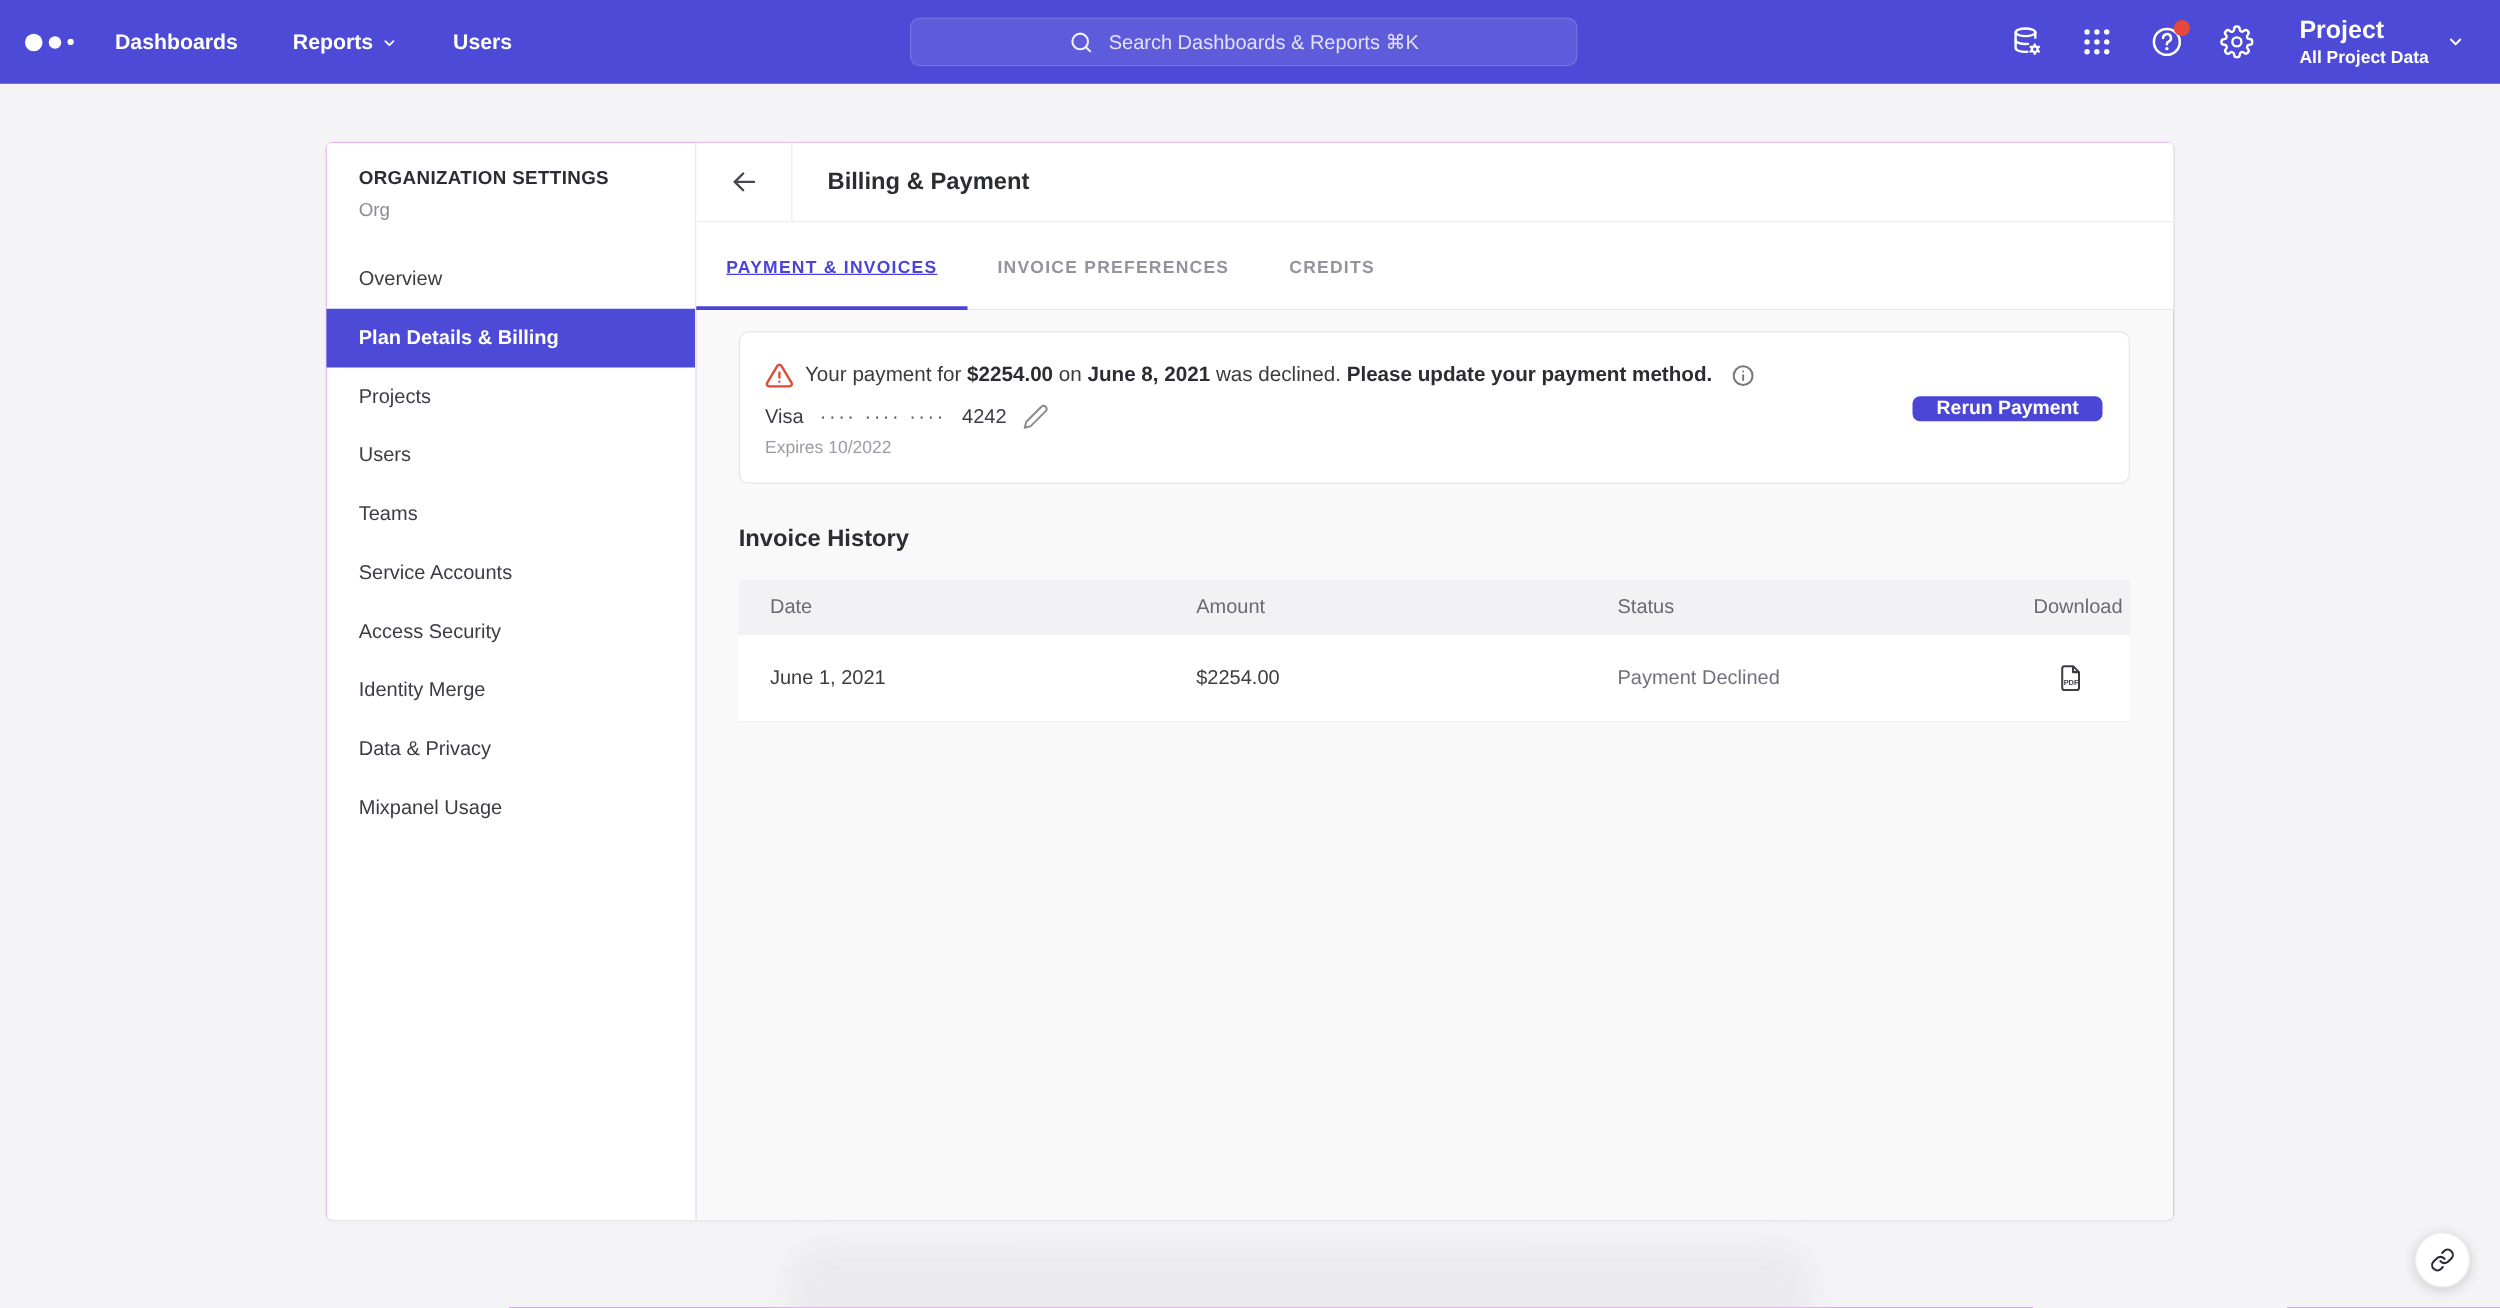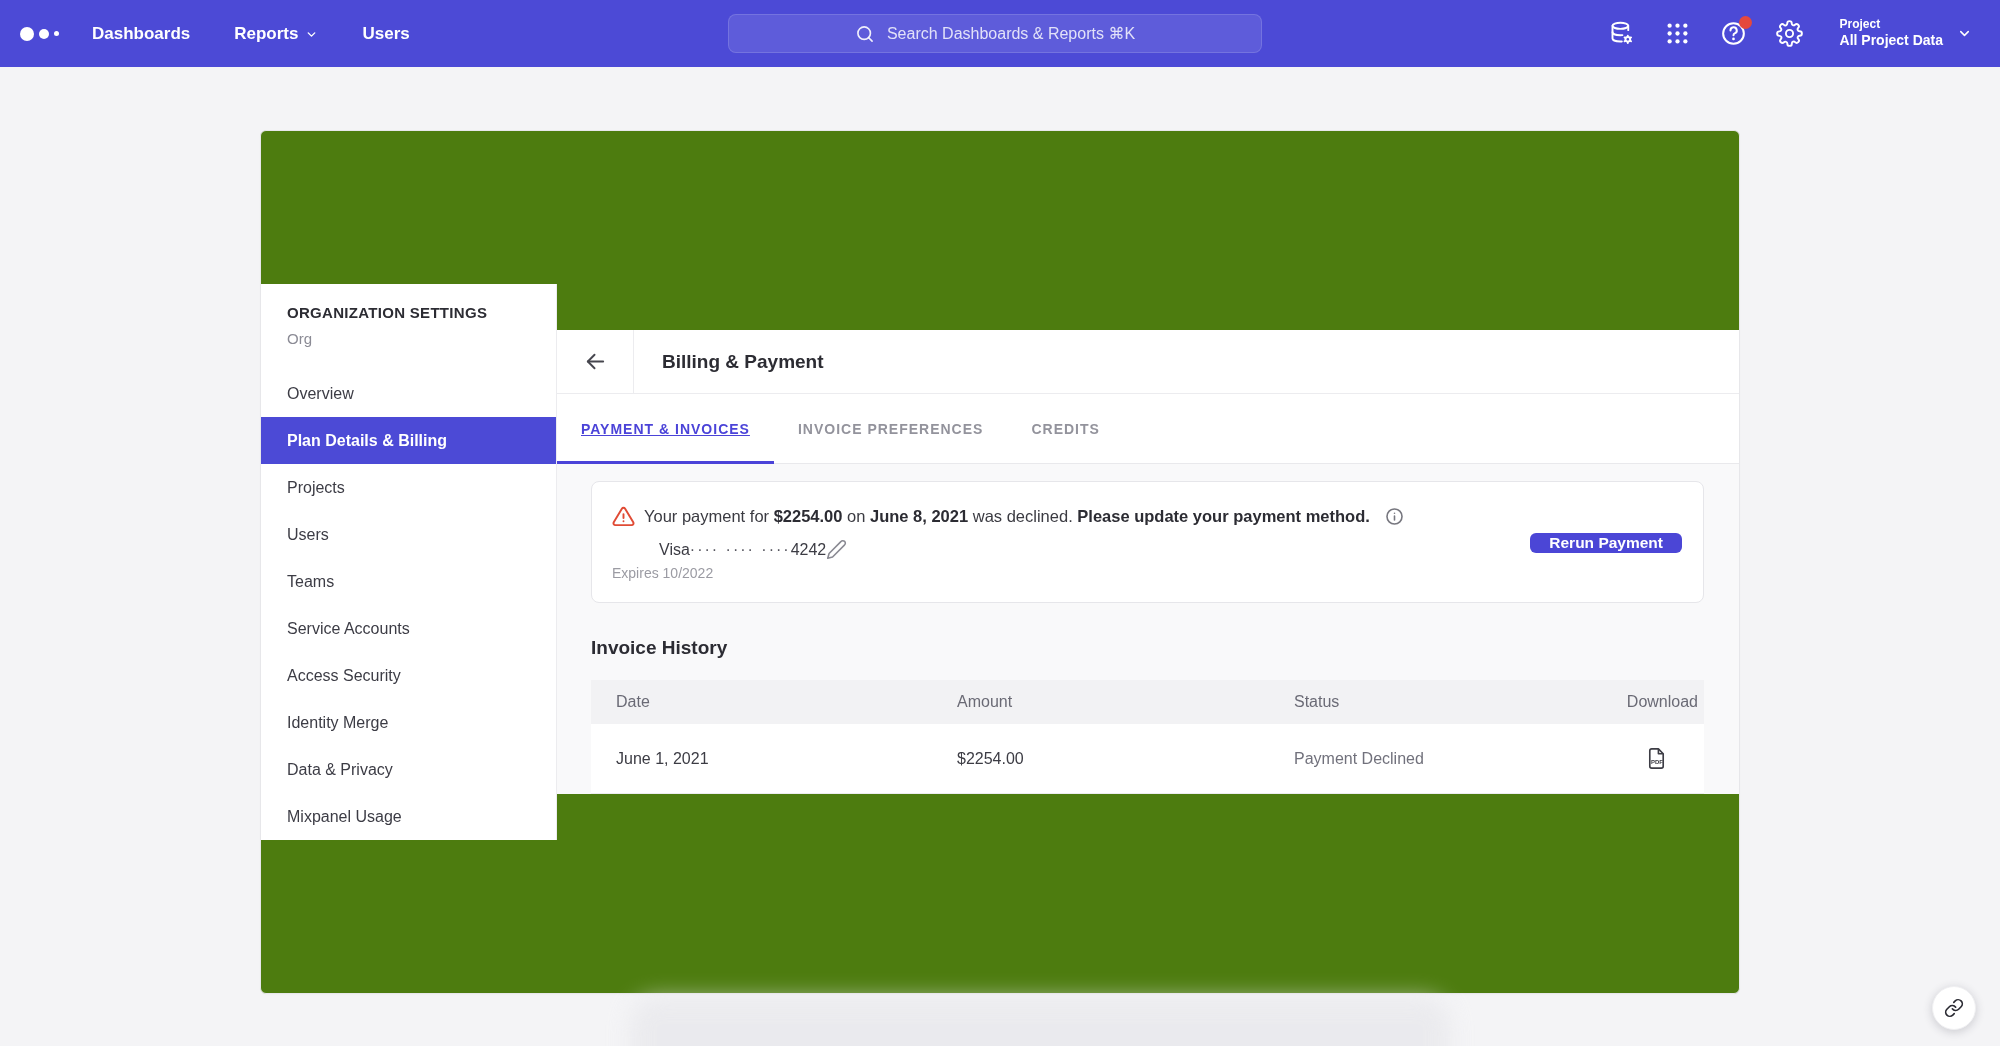--- a/index.html
+++ b/index.html
@@ -33,30 +33,29 @@
     border-radius:8px; display:flex; align-items:center; justify-content:center; gap:12px;
     cursor:text;
   }
   .searchbar .ph { font-size:16px; color:rgba(255,255,255,0.82); }
 
   .nav-right { position:absolute; right:28px; top:0; height:67px; display:flex; align-items:center; gap:29px; }
   .icon-btn { width:27px; height:27px; color:#fff; cursor:pointer; position:relative; }
   .help-badge { position:absolute; top:-4px; right:-5px; width:13px; height:13px; border-radius:50%; background:#E5483D; }
   .project-switcher { display:flex; align-items:center; gap:14px; margin-left:8px; cursor:pointer; }
   .project-txt { display:flex; flex-direction:column; line-height:1.25; }
-  .project-label { font-size:12px; font-weight:700; }
+  .project-label { font-size:20px; font-weight:700; }
   .project-value { font-size:14px; font-weight:700; }
 
   
   .panel {
-    position:absolute; left:260px; top:130px; width:1480px; height:864px;
-    background:#4d7c0f; border:1px solid #e7e7ea; border-radius:6px;
+    position:absolute; left:260px; top:113px; width:1480px; height:864px;
+    background:#d946ef; border:1px solid #e7e7ea; border-radius:6px;
     display:flex; overflow:hidden;
     box-shadow:0 1px 2px rgba(0,0,0,0.02);
-    align-items:center;
   }
 
   
   .side { width:296px; min-width:296px; background:#fff; border-right:1px solid #ececef; padding-top:20px; }
   .side-title { font-size:15px; font-weight:700; letter-spacing:0.02em; color:#2c2c33; padding:0 26px; }
   .side-sub { font-size:15px; color:#8b8b95; padding:0 26px; margin-top:9px; }
   .side-list { margin-top:23px; }
   .side-item {
     height:47px; display:flex; align-items:center; padding:0 26px;
     font-size:16px; color:#3c3c45; cursor:pointer;
@@ -87,21 +86,21 @@
 
   
   .pay-card {
     margin-top:17px; background:#fff; border:1px solid #e6e6ea; border-radius:8px;
     padding:23px 21px 21px 20px; display:flex; align-items:center; justify-content:space-between;
   }
   .warn-row { display:flex; align-items:center; gap:9px; font-size:16.5px; color:#3b3b42; }
   .warn-row .b { font-weight:700; color:#2c2c33; }
   .warn-icon { color:#E04B35; flex:none; }
   .info-icon { color:#77777f; margin-left:6px; cursor:pointer; flex:none; }
-  .card-row { display:flex; align-items:center; margin-top:11px; font-size:16px; color:#3c3c44;margin-left:47px; }
+  .card-row { display:flex; align-items:center; gap:13px; margin-top:11px; font-size:16px; color:#3c3c44; }
   .card-dots { letter-spacing:2px; color:#55555e; }
   .edit-icon { color:#8a8a93; cursor:pointer; }
   .expires { margin-top:5px; font-size:14px; color:#9b9ba3; }
   .rerun-btn {
     background:#4B46D6; color:#fff; border:none; border-radius:6px;
     padding:0 19px; height:20px; font-size:15.5px; font-weight:600; cursor:pointer;
     font-family:"Liberation Sans","DejaVu Sans",sans-serif; flex:none; align-self:center;
   }
 
   

